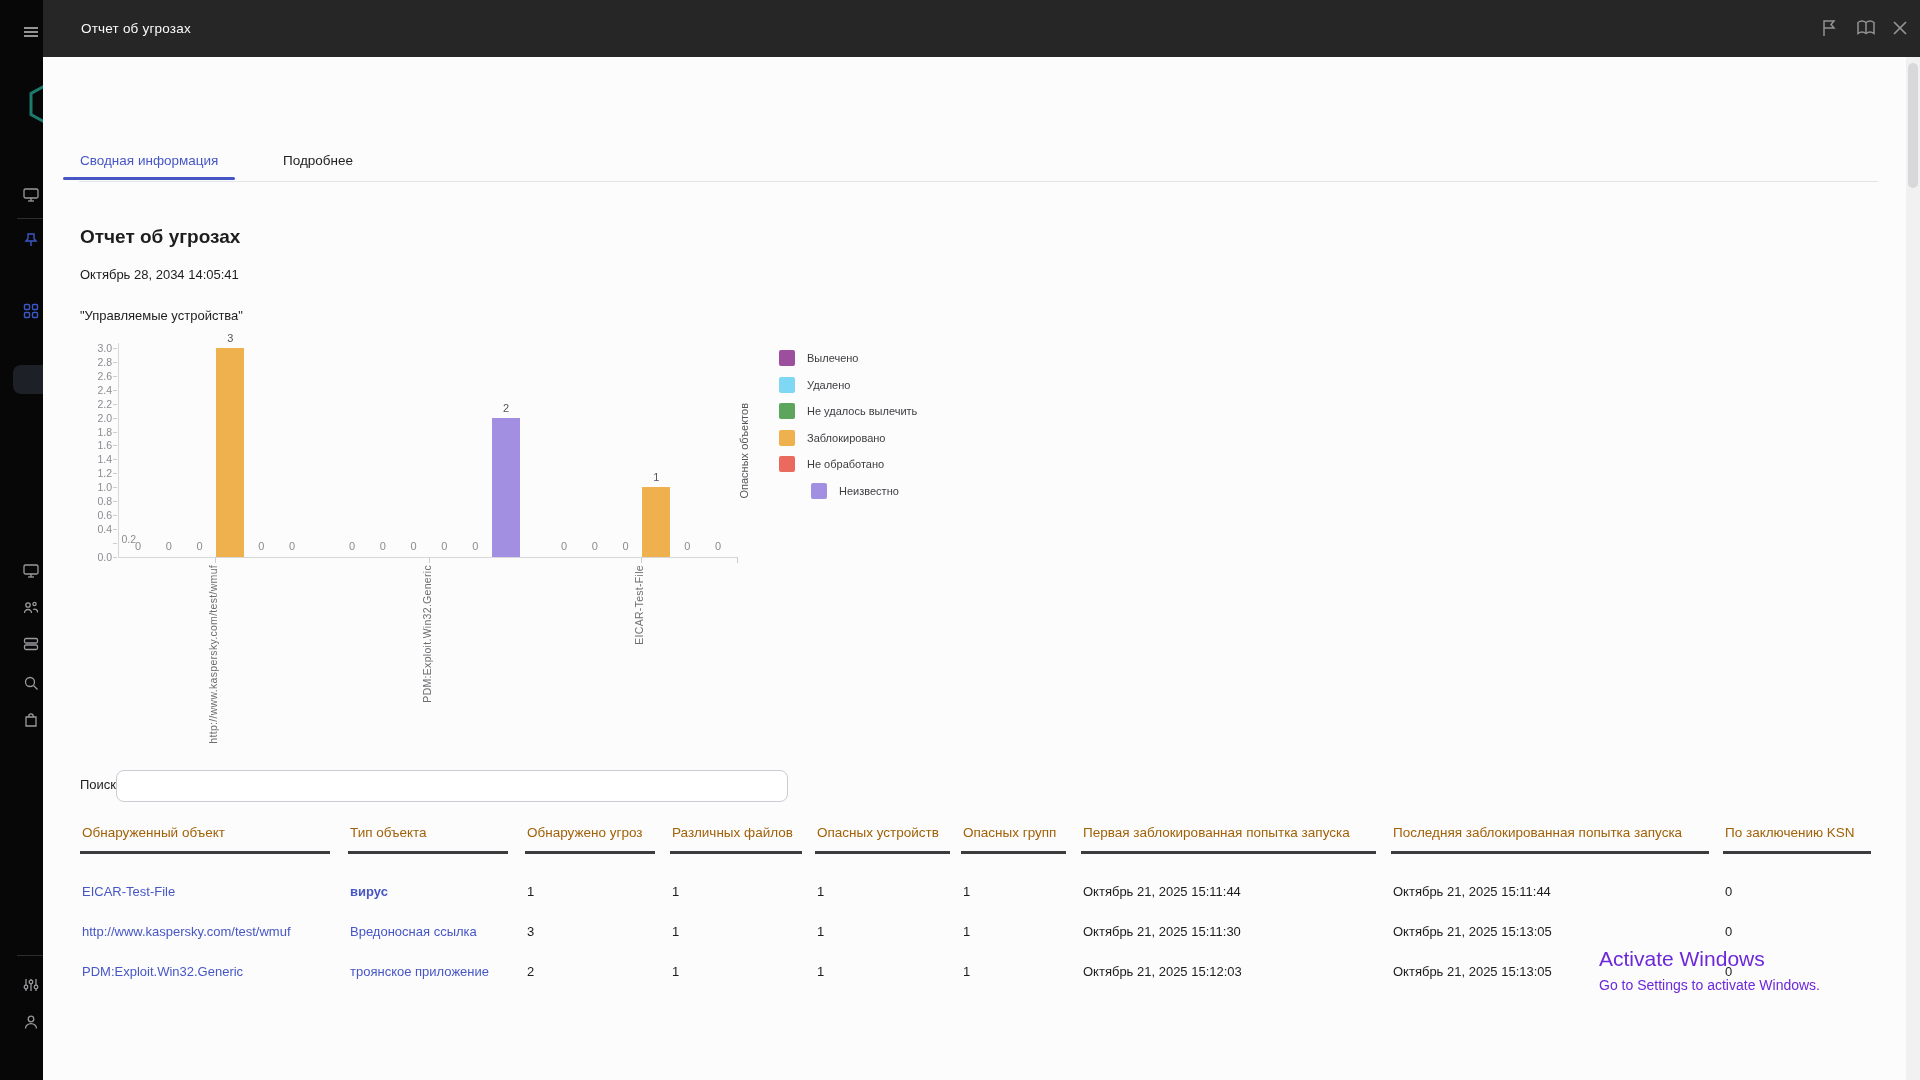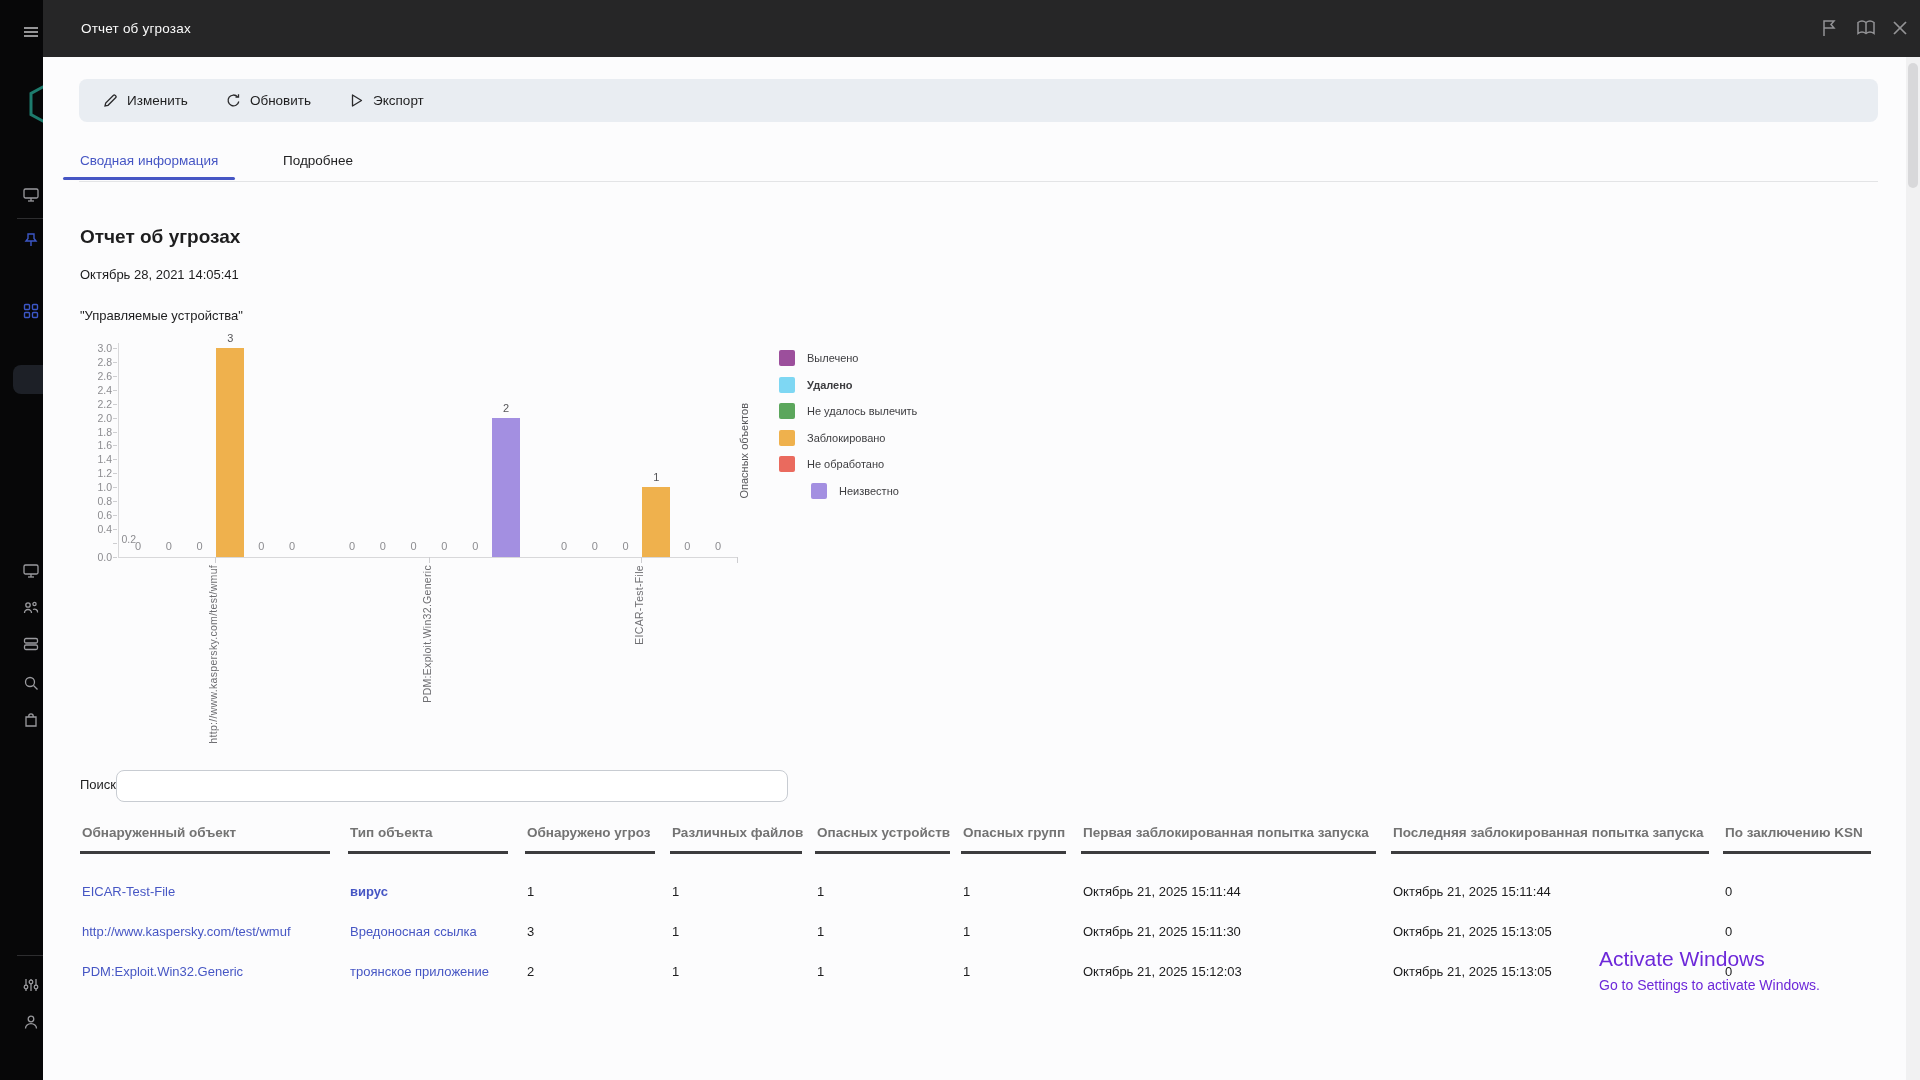--- a/index.html
+++ b/index.html
@@ -56,21 +56,21 @@
   .legend-label { font-size:11px; color:#3d3d40; white-space:nowrap; }
 
   
   #search-label { position:absolute; left:37px; top:720px; font-size:13px; color:#1d1d1e; }
   #search-input { position:absolute; left:73px; top:713px; width:672px; height:32px; border:1px solid #c8ccd2; border-radius:8px;
     background:#ffffff; font-size:13px; padding:0 10px; outline:none; font-family:"Liberation Sans", sans-serif; }
 
   
   #table { position:absolute; left:39px; top:768px; width:1796px; }
   .t-header { position:relative; height:28px; }
-  .t-hcell { position:absolute; top:0; font-size:13.5px; font-weight:bold; color:#737373; white-space:nowrap; }
+  .t-hcell { position:absolute; top:0; font-size:13.5px; font-weight:normal; color:#a16207; white-space:nowrap; }
   .t-underline { position:absolute; top:26px; height:3px; background:#3c3c3e; }
   .t-row { position:absolute; height:40px; width:100%; }
   .t-cell { position:absolute; font-size:13px; color:#1d1d1e; white-space:nowrap; top:50%; transform:translateY(-50%); }
   .t-link { color:#4656c4; cursor:pointer; }
 
   
   #watermark { position:absolute; left:1556px; top:890px; color:#6d28d9; z-index:1; }
   #watermark .wm1 { font-size:21px; }
   #watermark .wm2 { font-size:14px; margin-top:6px; }
 
@@ -187,54 +187,33 @@
     <div class="hdr-ico" id="hdr-close">
       <svg width="22" height="22" viewBox="0 0 22 22" stroke="#939396" stroke-width="1.7">
           <line x1="5" y1="5" x2="17" y2="17"></line>
           <line x1="17" y1="5" x2="5" y2="17"></line>
         </svg>
     </div>
   </header>
 
   <main id="content">
 
-    <div id="toolbar">
-      <div class="tb-btn">
-        <svg width="15" height="15" viewBox="0 0 15 15" fill="none" stroke="#2a2a2c" stroke-width="1.3">
-            <path d="M2 13 l0.7-3 L10.5 2.2 a1 1 0 0 1 1.5 0 l0.8 0.8 a1 1 0 0 1 0 1.5 L5 12.3 Z"></path>
-          </svg>
-        <span>Изменить</span>
-      </div>
-      <div class="tb-btn">
-        <svg width="15" height="15" viewBox="0 0 15 15" fill="none" stroke="#2a2a2c" stroke-width="1.3">
-            <path d="M12.8 8.5 a5.4 5.4 0 1 1-1.2-4.6"></path>
-            <path d="M12.5 1.2 v3 h-3"></path>
-          </svg>
-        <span>Обновить</span>
-      </div>
-      <div class="tb-btn">
-        <svg width="15" height="15" viewBox="0 0 15 15" fill="none" stroke="#2a2a2c" stroke-width="1.3">
-            <path d="M3.5 2 L12.5 7.5 L3.5 13 Z" stroke-linejoin="round"></path>
-          </svg>
-        <span>Экспорт</span>
-      </div>
-    </div>
 
     <div id="tabs">
       <div class="tab" id="tab-summary">
         <span>Сводная информация</span>
         <div class="underline"></div>
       </div>
       <div class="tab" id="tab-details">
         <span>Подробнее</span>
       </div>
     </div>
 
     <h1 id="report-title">Отчет об угрозах</h1>
-    <div id="report-date">Октябрь 28, 2021 14:05:41</div>
+    <div id="report-date">Октябрь 28, 2034 14:05:41</div>
     <div id="report-group">"Управляемые устройства"</div>
 
     <div id="chart">
         <div class="axis-line" style="left: 22px; top: 10px; width: 1px; height: 214px;"></div>
         <div class="axis-line" style="left: 22px; top: 224px; width: 619px; height: 1px;"></div>
         <div class="ytick-label" style="left: 0px; top: 218px;">0.0</div>
         <div class="ytick-mark" style="left: 17px; top: 224px;"></div>
         <div class="ytick-label" style="left: 0px; top: 200px; margin-left: 24px;">0.2</div>
         <div class="ytick-mark" style="left: 17px; top: 210.06px;"></div>
         <div class="ytick-label" style="left: 0px; top: 190.12px;">0.4</div>
@@ -291,21 +270,21 @@
         <div class="zero-label" style="left: 581.2px; top: 207px;">0</div>
         <div class="zero-label" style="left: 612px; top: 207px;">0</div>
         <div class="xtick" style="left: 545px; top: 224px;"></div>
         <div class="cat-label" style="left: 537px; top: 232px;">EICAR-Test-File</div>
         <div class="xtick" style="left: 641px; top: 224px;"></div>
         <div class="ylabel" style="left: 642px; top: 70px;">Опасных объектов</div>
         <div class="legend-row" style="left: 683px; top: 17px;">
           <div class="legend-swatch" style="background: rgb(156, 79, 156);"></div>
           <div class="legend-label">Вылечено</div>
         </div>
-        <div class="legend-row" style="left: 683px; top: 43.6px; font-weight: bold;">
+        <div class="legend-row" style="left: 683px; top: 43.6px;">
           <div class="legend-swatch" style="background: rgb(126, 215, 243);"></div>
           <div class="legend-label">Удалено</div>
         </div>
         <div class="legend-row" style="left: 683px; top: 70.2px;">
           <div class="legend-swatch" style="background: rgb(91, 166, 92);"></div>
           <div class="legend-label">Не удалось вылечить</div>
         </div>
         <div class="legend-row" style="left: 683px; top: 96.8px;">
           <div class="legend-swatch" style="background: rgb(239, 177, 77);"></div>
           <div class="legend-label">Заблокировано</div>

